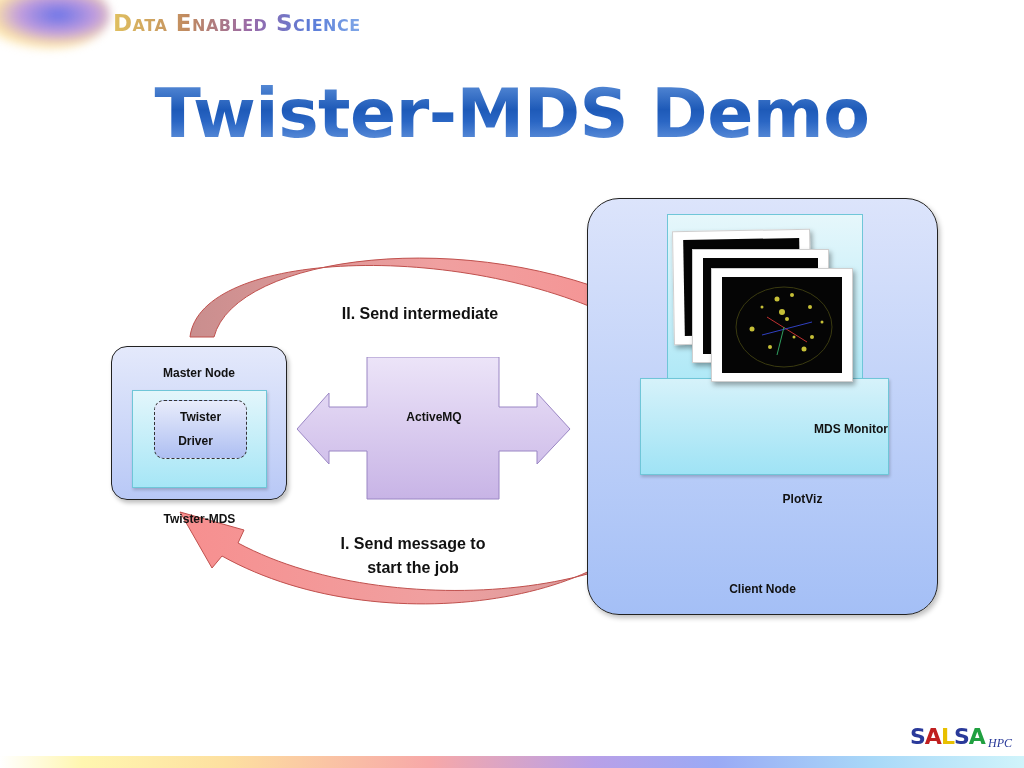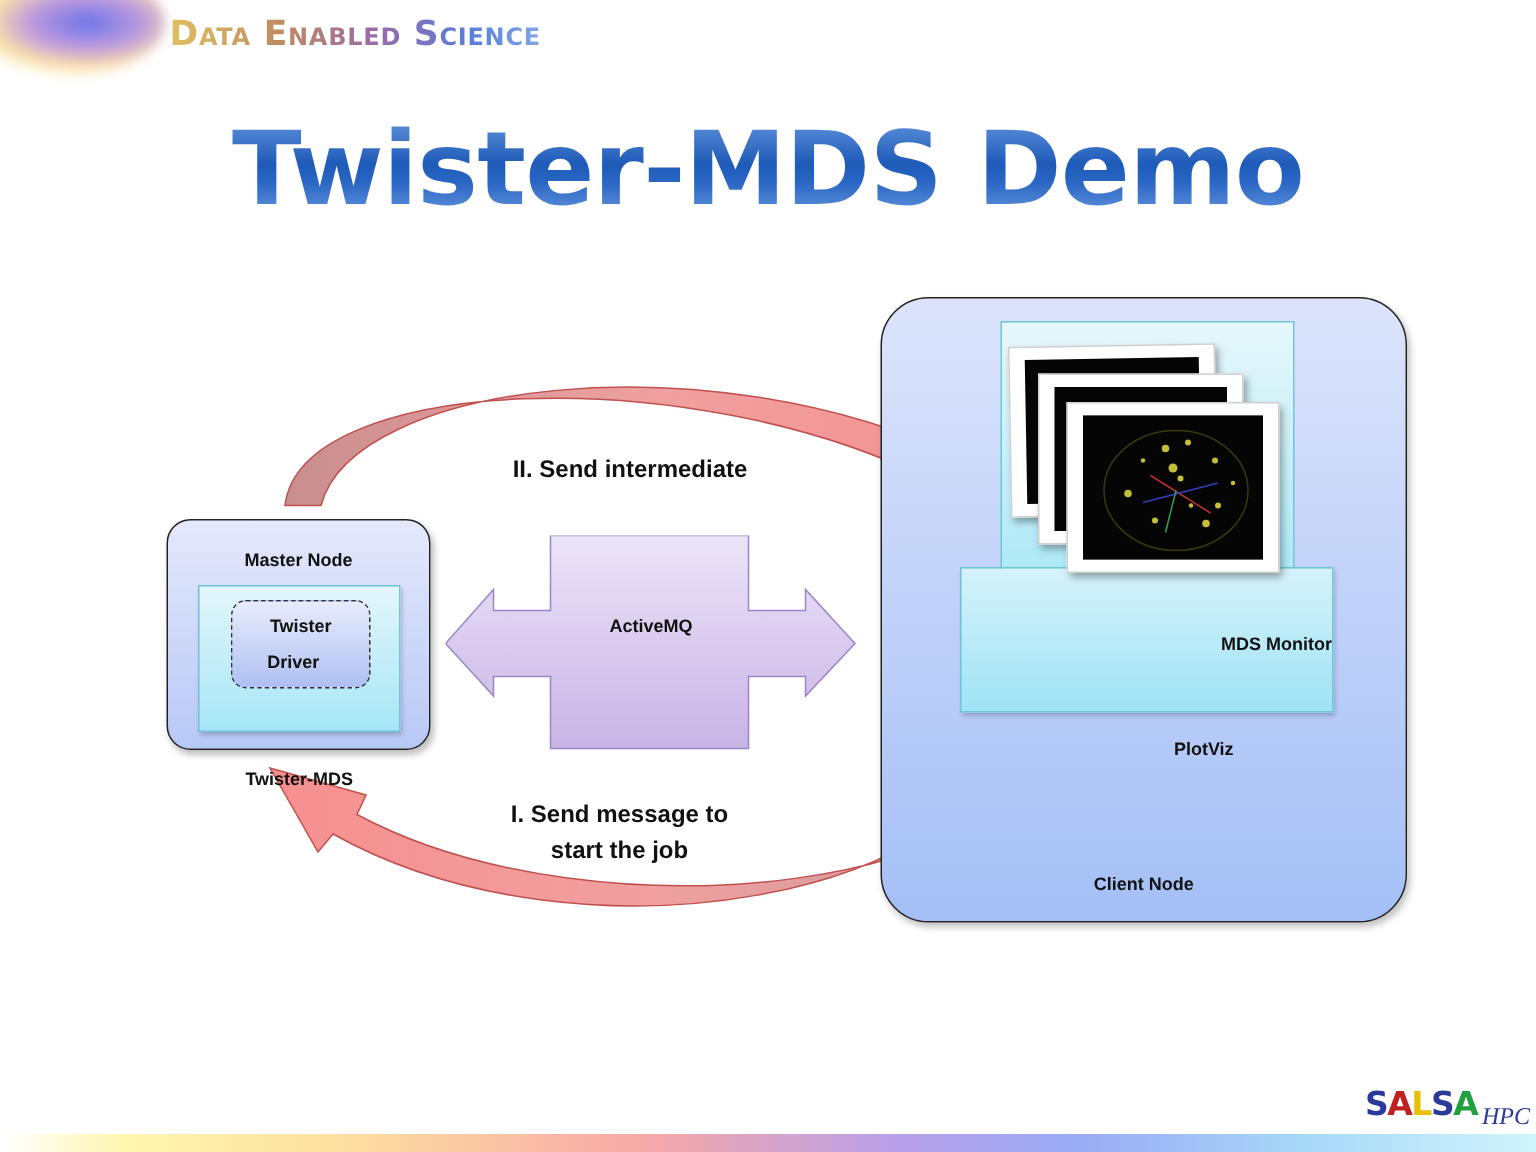--- a/index.html
+++ b/index.html
@@ -156,15 +156,15 @@
 </div>
 <div class="abs flowtext" id="label-step1">
   <div>I. Send message to</div>
   <div>start the job</div>
 </div>
 
 <div class="abs" id="salsa-logo">
   <span style="position:absolute;left:0;top:0;font-family:'DejaVu Sans',sans-serif;font-weight:bold;font-size:22px;letter-spacing:-1px;">
     <span style="color:#2a3a9a;">S</span><span style="color:#c02020;">A</span><span style="color:#e8c000;">L</span><span style="color:#2a3a9a;">S</span><span style="color:#20a040;">A</span>
   </span>
-  <span style="position:absolute;left:78px;top:12px;font-family:'Liberation Serif',serif;font-style:italic;font-size:16px;color:#2a3a9a;">HPC</span>
+  <span style="position:absolute;left:78px;top:12px;font-family:'Liberation Serif',serif;font-style:italic;font-size:12px;color:#2a3a9a;">HPC</span>
 </div>
 <div class="abs" id="bottom-band"></div>
 
 </body></html>

